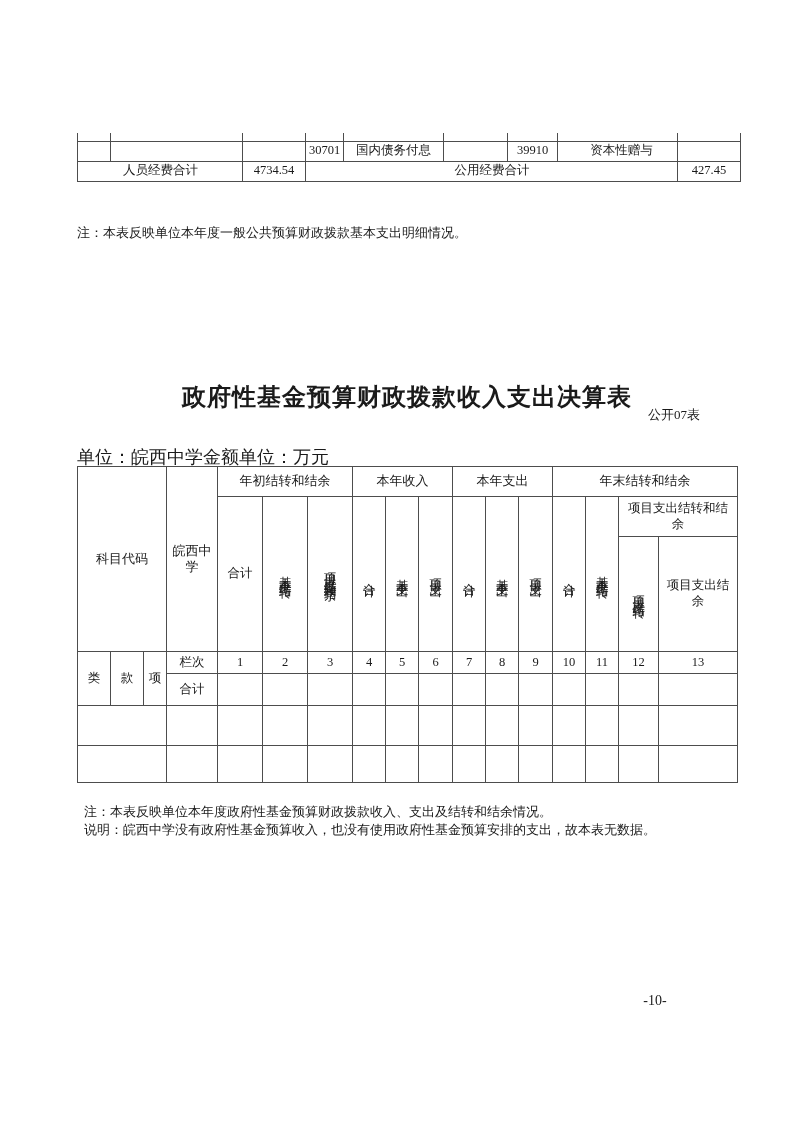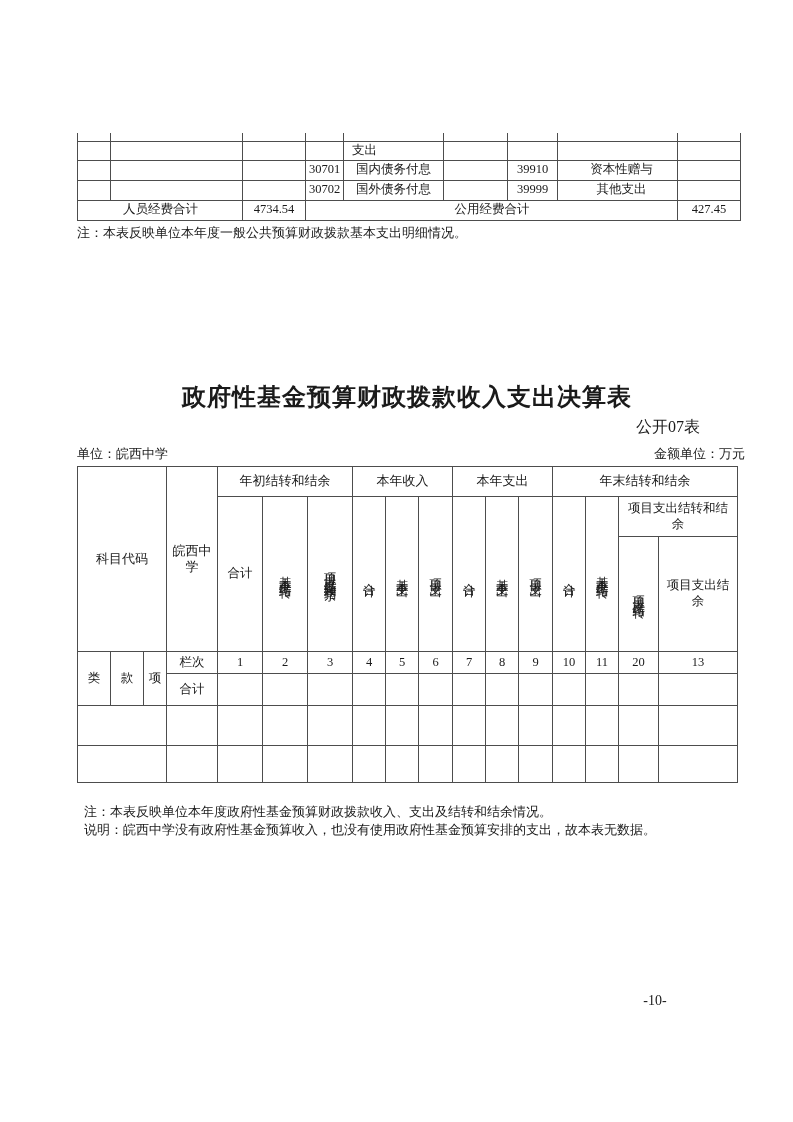--- a/index.html
+++ b/index.html
@@ -20,24 +20,24 @@
   #toptable tr.r20 { height:20px; }
   td.tl { text-align:left; padding-left:8px; }
   td.tl3 { text-align:center; padding-left:3px; }
   td.tl10 { text-align:center; padding-left:10px; }
   
   .title {
     position:absolute; left:77px; top:381px; width:660px; text-align:center;
     font-size:24px; font-weight:bold; font-family:"Liberation Sans", sans-serif;
     letter-spacing:1px;
   }
-  .table-code { position:absolute; left:77px; top:417px; width:623px; text-align:right; font-size:16px; }
+  .table-code { position:absolute; left:77px; top:406px; width:623px; text-align:right; font-size:13px; }
   .unit-line {
     position:absolute; left:77px; top:445px; width:668px;
-    display:flex; justify-content:space-between; font-size:13px;gap:44px;
+    display:flex; font-size:18px;
   }
   .top-note { position:absolute; left:77px; top:224px; font-size:13px; }
   
   #maintable { position:absolute; left:77px; top:466px; width:660px; }
   #maintable tr.r1 { height:30px; }
   #maintable tr.r1 td { font-size:13px; }
   #maintable tr.r2 { height:40px; }
   #maintable tr.r3 { height:115px; }
   #maintable tr.r4 { height:22px; }
   #maintable tr.r5 { height:32px; }
@@ -75,51 +75,29 @@
       <td></td>
           <td></td>
       <td></td>
           <td></td>
       <td></td>
           <td></td>
       <td></td>
           <td></td>
       <td></td>
     </tr>
-    <tr class="rexp">
-      <td></td>
-          <td></td>
-      <td></td>
-          <td></td>
-      <td class="tl">支出</td>
-      <td></td>
-          <td></td>
-      <td></td>
-          <td></td>
-    </tr>
     <tr class="r20">
       <td></td>
           <td></td>
       <td></td>
       <td>30701</td>
       <td>国内债务付息</td>
       <td></td>
       <td>39910</td>
       <td class="tl10">资本性赠与</td>
-      <td></td>
-    </tr>
-    <tr class="r20">
-      <td></td>
-          <td></td>
-      <td></td>
-      <td>30702</td>
-      <td>国外债务付息</td>
-      <td></td>
-      <td>39999</td>
-      <td class="tl10">其他支出</td>
       <td></td>
     </tr>
     <tr class="r20">
       <td colspan="2" class="tl3">人员经费合计</td>
       <td>4734.54</td>
       <td colspan="5" class="tl3">公用经费合计</td>
       <td>427.45</td>
     </tr>
   </tbody>
     </table>
@@ -189,21 +167,21 @@
       <td>2</td>
       <td>3</td>
       <td>4</td>
       <td>5</td>
       <td>6</td>
       <td>7</td>
       <td>8</td>
       <td>9</td>
       <td>10</td>
       <td>11</td>
-      <td>20</td>
+      <td>12</td>
       <td>13</td>
     </tr>
     <tr class="r5">
       <td>合计</td>
       <td></td>
           <td></td>
       <td></td>
           <td></td>
       <td></td>
           <td></td>

